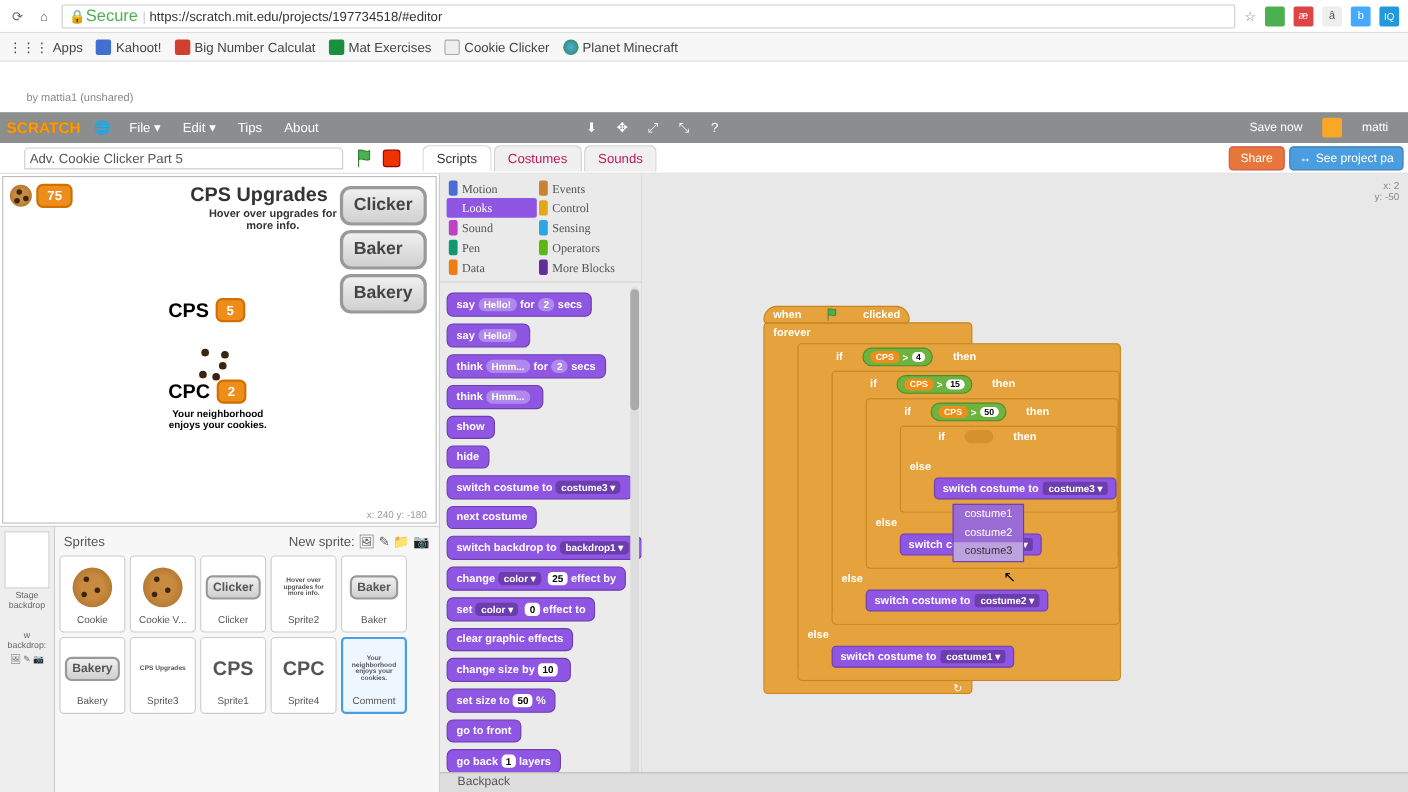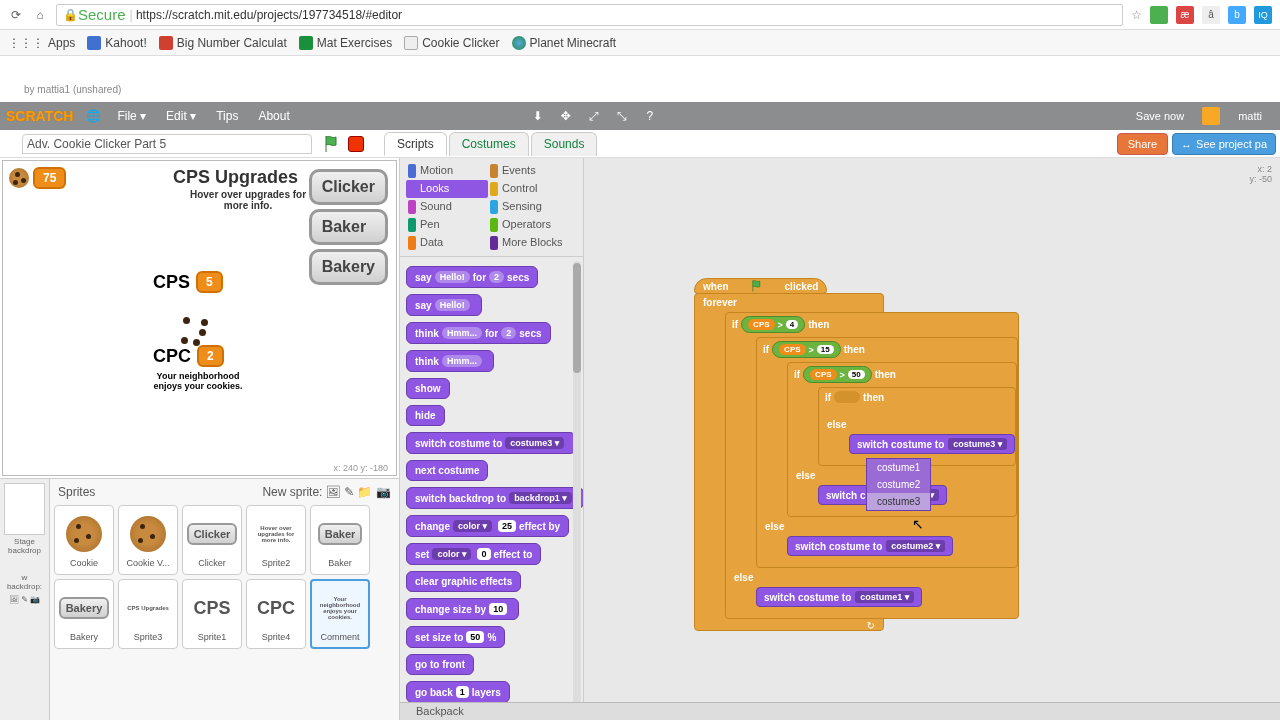--- a/index.html
+++ b/index.html
@@ -25,21 +25,21 @@
 .menubar-center { display:flex; gap:12px; margin-left:230px;}
 .tool-icon { width:16px; height:16px; display:inline-flex; align-items:center; justify-content:center;}
 
 
 .action-row { height: 28px; background: #fff; display: flex; align-items: center; padding: 0 4px; border-bottom: 1px solid #ddd; }
 .project-title-box { margin-left:18px; width:300px; }
 .project-title { font-size:12px; color:#555; border:1px solid #ccc; padding:2px 4px; display:block; width:290px; border-radius:4px 4px 0 0;}
 .green-flag { width:20px; height:20px; }
 .stop-btn { width:16px; height:16px; background:#e30; border-radius:3px; border:1px solid #900;}
 .tabs { display:flex; margin-left:20px; gap:2px;}
-.tab { padding: 4px 12px; font-size:12px; color:#15803d; border:1px solid #ccc; border-bottom:none; border-radius:6px 6px 0 0; background:#f0f0f0;}
+.tab { padding: 4px 12px; font-size:12px; color:#be185d; border:1px solid #ccc; border-bottom:none; border-radius:6px 6px 0 0; background:#f0f0f0;}
 .tab.active { color:#333; background:#fff; border-bottom:1px solid #fff;}
 .share-btn { margin-left:auto; background:#e6763a; color:#fff; padding:4px 10px; border-radius:4px; font-size:11px; border:1px solid #c55;}
 .see-page-btn { background:#4a9ee0; color:#fff; padding:4px 8px; border-radius:4px; font-size:11px; margin-left:4px; display:flex; align-items:center; gap:4px; border:1px solid #3a7bb0;}
 
 
 .main { display: flex; height: calc(720px - 30px - 26px - 28px); }
 .left-col { width: 400px; display:flex; flex-direction:column; border-right:1px solid #ccc;}
 .stage-wrap { flex:0 0 auto; }
 .stage { height: 316px; background:#fff; position:relative; border:1px solid #bbb; margin:2px; overflow:hidden;}
 .coords { position:absolute; bottom:2px; right:8px; font-size:9px; color:#999;}
@@ -65,21 +65,21 @@
 .sprites-header{display:flex; justify-content:space-between; align-items:center; padding:2px 4px; font-size:12px; color:#555;}
 .sprite-grid{display:flex; flex-wrap:wrap; gap:4px; margin-top:4px;}
 .sprite-card{width:60px; height:70px; border:1px solid #ccc; border-radius:4px; background:#fff; display:flex; flex-direction:column; align-items:center; justify-content:center; font-size:9px; color:#555; padding:2px;}
 .sprite-card.sel{border:2px solid #4a9ee0; background:#eef6ff;}
 .sprite-thumb{width:50px; height:44px; display:flex; align-items:center; justify-content:center; font-size:12px; font-weight:bold;}
 .sprite-label{margin-top:2px;}
 
 
 .palette-col { width: 184px; background:#f0f0f0; border-right:1px solid #ccc; display:flex; flex-direction:column;}
 .categories{display:flex; flex-wrap:wrap; padding:4px 6px; background:#eaeaea; border-bottom:1px solid #ccc;}
-.cat{width:82px; padding:2px 2px; font-size:11px; color:#555; display:flex; align-items:flex-start; gap:4px;}
+.cat{width:82px; padding:2px 2px; font-size:11px; color:#555; display:flex; align-items:flex-end; gap:4px;font-family:Liberation Serif, serif;}
 .cat.sel{background:#8f56e3; color:#fff; border-radius:2px;}
 .cat-swatch{width:8px; height:14px; border-radius:2px;}
 .blocks-list{flex:1; overflow:hidden; padding:6px; background:#ebebeb; position:relative;}
 .block{display:inline-flex; align-items:center; background:#8f56e3; color:#fff; border-radius:6px; padding:4px 8px; margin:3px 0; font-size:10px; font-weight:bold; white-space:nowrap; border:1px solid #6b3dad;}
 .block .slot{background:#fff; color:#000; border-radius:4px; padding:1px 4px; margin:0 3px; font-size:9px;}
 .block .oval{background:#b08aea; border-radius:8px; padding:1px 5px; margin:0 3px; font-size:9px; color:#fff;}
 .block .drop{background:#6b3dad; border-radius:4px; padding:1px 5px; margin:0 3px; font-size:9px;}
 .block.reporter{border-radius:12px; background:#a070e8;}
 .palette-scrollbar{position:absolute; right:2px; top:4px; bottom:6px; width:8px; background:#ddd; border-radius:4px;}
 .palette-scrollbar-thumb{position:absolute; top:2px; width:100%; height:110px; background:#aaa; border-radius:4px;}
@@ -89,21 +89,21 @@
 .script-canvas{position:absolute; inset:0;}
 .readout{position:absolute; top:6px; right:8px; font-size:9px; color:#888; text-align:right;}
 
 
 .stack{position:absolute; top:120px; left:110px; font-size:10px; color:#fff;}
 .hat{background:#e6a23c; border:1px solid #c4841e; border-radius:14px 14px 4px 4px; padding:0 8px; display:inline-flex; align-items:center; gap:21px; font-weight:bold;justify-content:space-between;}
 .cwrap{background:#e6a23c; border:1px solid #c4841e; border-radius:4px; margin-top:-1px;}
 .c-top{padding:3px 8px; font-weight:bold;}
 .c-bottom{height:10px; background:#e6a23c; border-radius:0 0 4px 4px;}
 .ifblock{background:#e6a23c; border:1px solid #c4841e; border-radius:4px; display:inline-block; margin:1px 0;}
-.if-head{padding:3px 6px; display:flex; align-items:center; gap:3px; font-weight:bold;}
+.if-head{padding:3px 6px; display:flex; align-items:center; gap:18px; font-weight:bold;margin-left:28px;}
 .cond{background:#6db33f; border-radius:10px; padding:2px 6px; display:inline-flex; align-items:center; gap:3px; font-size:9px; border:1px solid #4e8c2a;}
 .cond .var{background:#ee8d1a; border-radius:8px; padding:1px 5px; font-size:8px;}
 .cond .num{background:#fff; color:#000; border-radius:6px; padding:0 4px; font-size:8px;}
 .else-row{padding:3px 8px; font-weight:bold;}
 .pblock{background:#8f56e3; border:1px solid #6b3dad; border-radius:4px; padding:3px 7px; display:inline-flex; align-items:center; font-weight:bold; white-space:nowrap; margin:1px 0;}
 .pblock .drop{background:#6b3dad; border-radius:3px; padding:1px 5px; margin-left:4px; font-size:9px;}
 .indent{margin-left:14px; padding-left:4px; border-left:12px solid #e6a23c;}
 .dropdown-menu{position:absolute; background:#9a6bd4; border:1px solid #6b3dad; font-size:10px; z-index:50;}
 .dropdown-menu div{padding:3px 10px; color:#fff;}
 .dropdown-menu div.hov{background:#bda3de; color:#333;}

